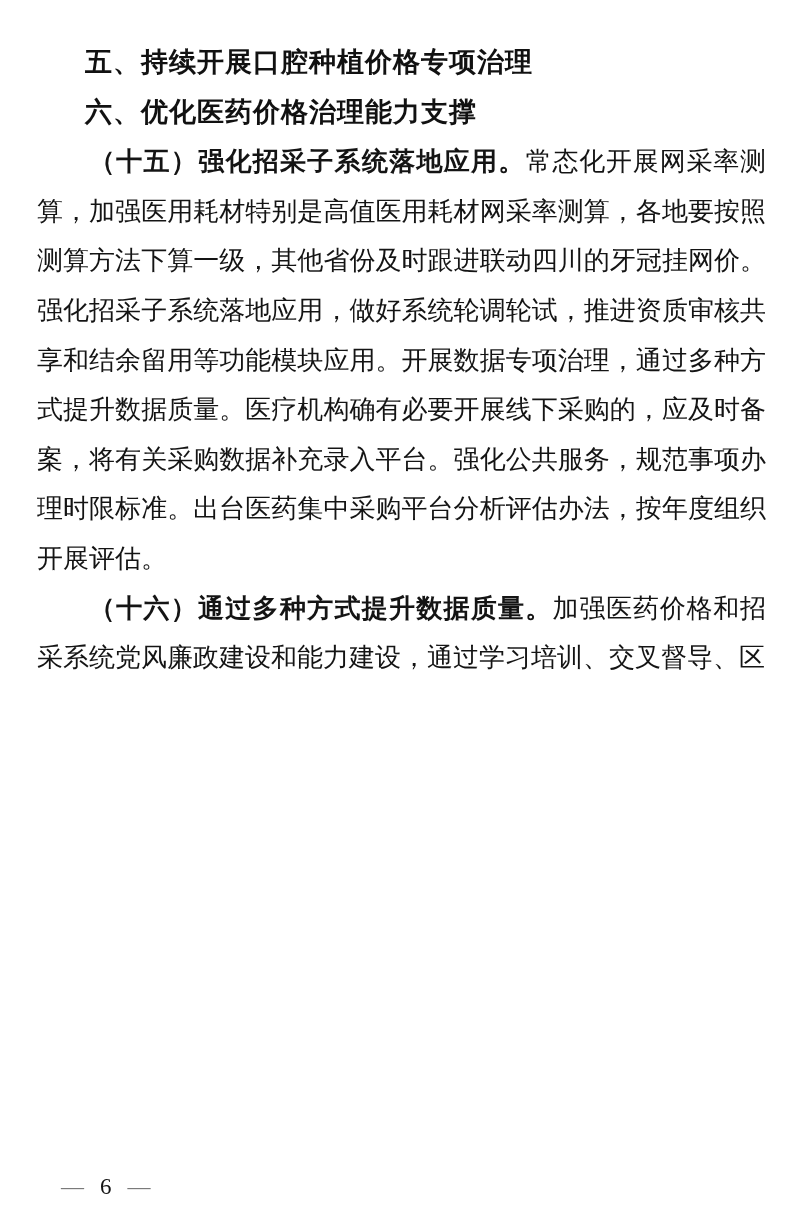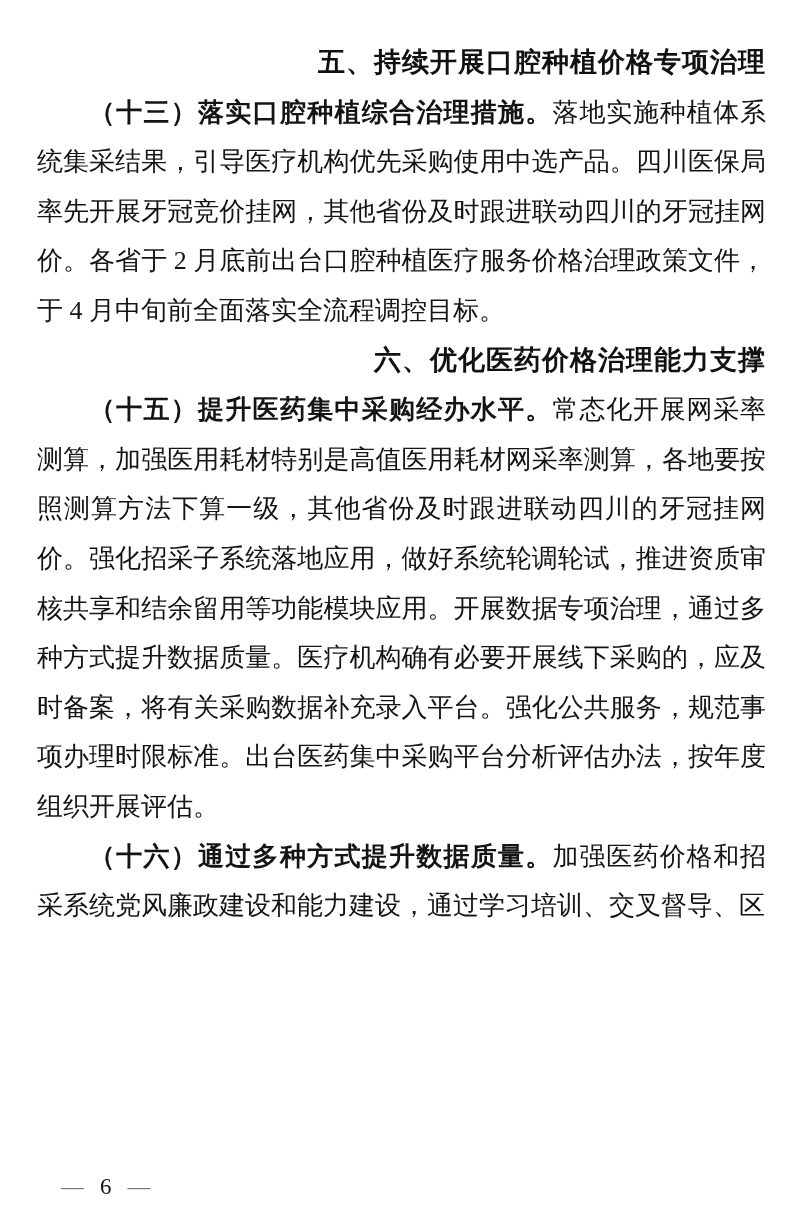--- a/index.html
+++ b/index.html
@@ -27,21 +27,21 @@
     text-align: justify;
     text-justify: inter-ideograph;
   }
   h2.sec-heading {
     font-family: "Liberation Sans", "DejaVu Sans", sans-serif;
     font-weight: 700;
     font-size: 27px;
     line-height: 49.6px;
     margin: 0;
     text-indent: 48px;
-    text-align: right;
+    text-align: left;
     letter-spacing: 1px;
     color: #111111;
   }
   p.para {
     margin: 0;
     text-indent: 52px;
   }
   .para-lead {
     font-weight: 700;
     letter-spacing: 0.5px;
@@ -69,26 +69,25 @@
   }
 </style>
 </head>
 <body>
 
 <div class="page">
   <div class="content">
 
     <section>
       <h2 class="sec-heading">五、持续开展口腔种植价格专项治理</h2>
-      <p class="para"><span class="para-lead">（十三）落实口腔种植综合治理措施。</span><span class="para-body">落地实施种植体系统集采结果，引导医疗机构优先采购使用中选产品。四川医保局率先开展牙冠竞价挂网，其他省份及时跟进联动四川的牙冠挂网价。各省于 2 月底前出台口腔种植医疗服务价格治理政策文件，于 4 月中旬前全面落实全流程调控目标。</span></p>
     </section>
 
     <section>
       <h2 class="sec-heading">六、优化医药价格治理能力支撑</h2>
-      <p class="para"><span class="para-lead">（十五）提升医药集中采购经办水平。</span><span class="para-body">常态化开展网采率测算，加强医用耗材特别是高值医用耗材网采率测算，各地要按照测算方法下算一级，其他省份及时跟进联动四川的牙冠挂网价。强化招采子系统落地应用，做好系统轮调轮试，推进资质审核共享和结余留用等功能模块应用。开展数据专项治理，通过多种方式提升数据质量。医疗机构确有必要开展线下采购的，应及时备案，将有关采购数据补充录入平台。强化公共服务，规范事项办理时限标准。出台医药集中采购平台分析评估办法，按年度组织开展评估。</span></p>
+      <p class="para"><span class="para-lead">（十五）强化招采子系统落地应用。</span><span class="para-body">常态化开展网采率测算，加强医用耗材特别是高值医用耗材网采率测算，各地要按照测算方法下算一级，其他省份及时跟进联动四川的牙冠挂网价。强化招采子系统落地应用，做好系统轮调轮试，推进资质审核共享和结余留用等功能模块应用。开展数据专项治理，通过多种方式提升数据质量。医疗机构确有必要开展线下采购的，应及时备案，将有关采购数据补充录入平台。强化公共服务，规范事项办理时限标准。出台医药集中采购平台分析评估办法，按年度组织开展评估。</span></p>
       <p class="para"><span class="para-lead">（十六）通过多种方式提升数据质量。</span><span class="para-body">加强医药价格和招采系统党风廉政建设和能力建设，通过学习培训、交叉督导、区</span></p>
     </section>
 
   </div>
 
   <div class="footer">
     <span class="dash">—</span>
     <span class="page-num">6</span>
     <span class="dash">—</span>
   </div>

